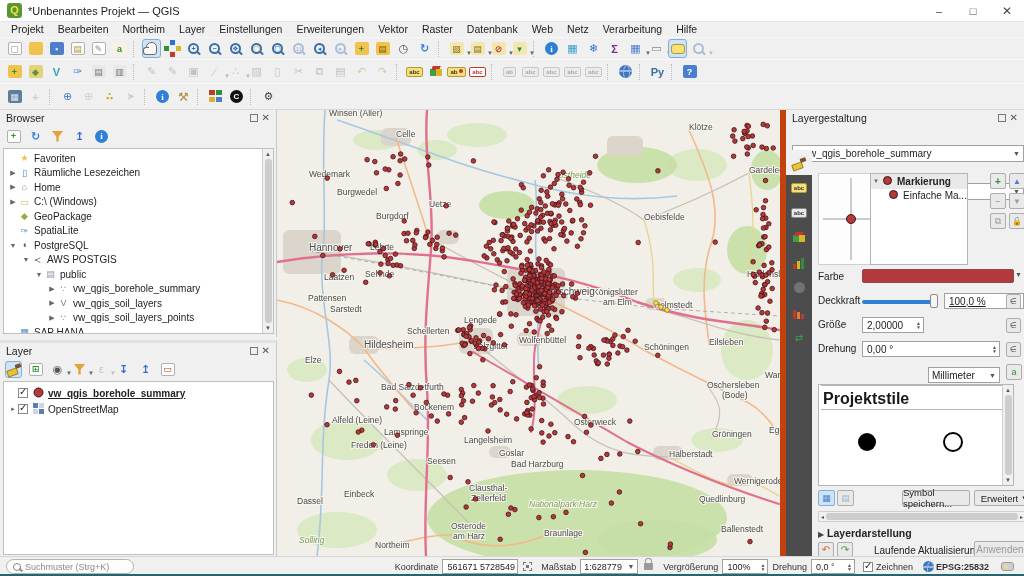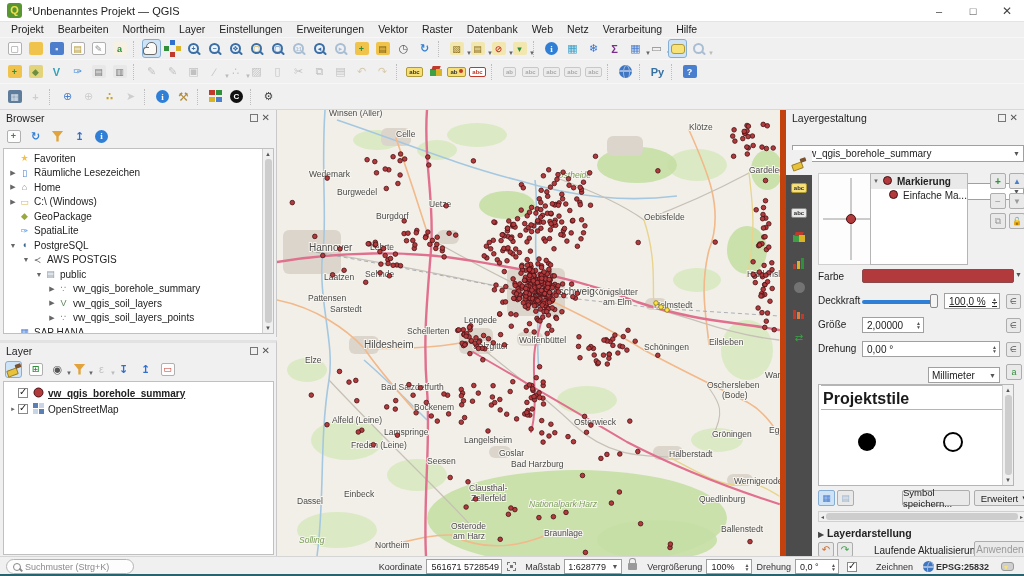--- a/index.html
+++ b/index.html
@@ -1411,21 +1411,21 @@
     <div class="pbtn dis" style="position:absolute;left:19px;top:40px;width:16px;height:16px;font-size:8px;">🔓</div>
   </div>
 
   <div class="abs" style="left:32px;top:161px;font-size:10px;color:#222;">Farbe</div>
   <div class="abs" id="farbe-swatch" style="left: 76px; top: 159px; width: 152px; height: 14px; border: 1px solid rgb(138, 74, 76); border-radius: 2px; background: rgb(178, 58, 61);"></div>
   <div class="abs" style="left:229px;top:161px;font-size:7px;color:#555;">▼</div>
 
   <div class="abs" style="left:32px;top:185px;font-size:10px;color:#222;">Deckkraft</div>
   <div class="abs" style="left:76px;top:190px;width:74px;height:4px;background:#2f7fd6;border-radius:2px;"></div>
   <div class="abs" style="left:144px;top:184px;width:8px;height:14px;background:#f4f4f4;border:1px solid #8a8a8a;border-radius:2px;"></div>
-  <div class="spin abs" style="left:158px;top:183px;width:56px;height:16px;text-decoration:underline;">
+  <div class="spin abs" style="left:158px;top:183px;width:80px;height:16px;text-decoration:underline;">
     <span class="sval">100,0 %</span>
       <span class="sarr">
         <span>▲</span>
         <span>▼</span>
       </span>
   </div>
   <div class="ovrbtn abs" style="left:220px;top:184px;">∈</div>
 
   <div class="abs" style="left:32px;top:209px;font-size:10px;color:#222;">Größe</div>
   <div class="spin abs" style="left:76px;top:207px;width:62px;height:16px;">
@@ -1526,18 +1526,18 @@
   </div>
   <span class="sb-label">Drehung</span>
   <div class="spin" style="width:44px;height:15px;font-size:9px;">
     <span class="sval">0,0 °</span>
       <span class="sarr">
         <span>▲</span>
         <span>▼</span>
       </span>
   </div>
   <span class="cb on" style="margin:0 3px 0 8px;"></span>
-  <span class="sb-label" style="margin-left:16px;text-align:right;">Zeichnen</span>
+  <span class="sb-label" style="margin-left:0;text-align:right;">Zeichnen</span>
   <span class="globeico" style="width:11px;height:11px;margin-left:6px;"></span>
   <span class="sb-label" style="margin-left:2px;font-weight:bold;">EPSG:25832</span>
   <span class="bub gray" style="margin:0 10px 0 8px;width:13px;height:9px;"></span>
 </div>
 <div class="abs" style="left:0;top:574px;width:1024px;height:2px;background:#27646f;"></div>
 
 </body></html>

